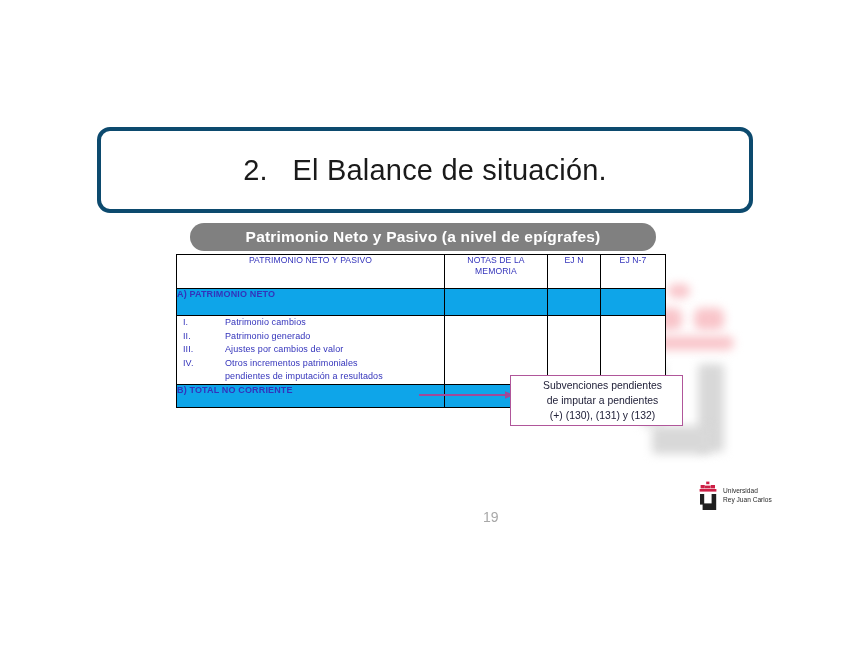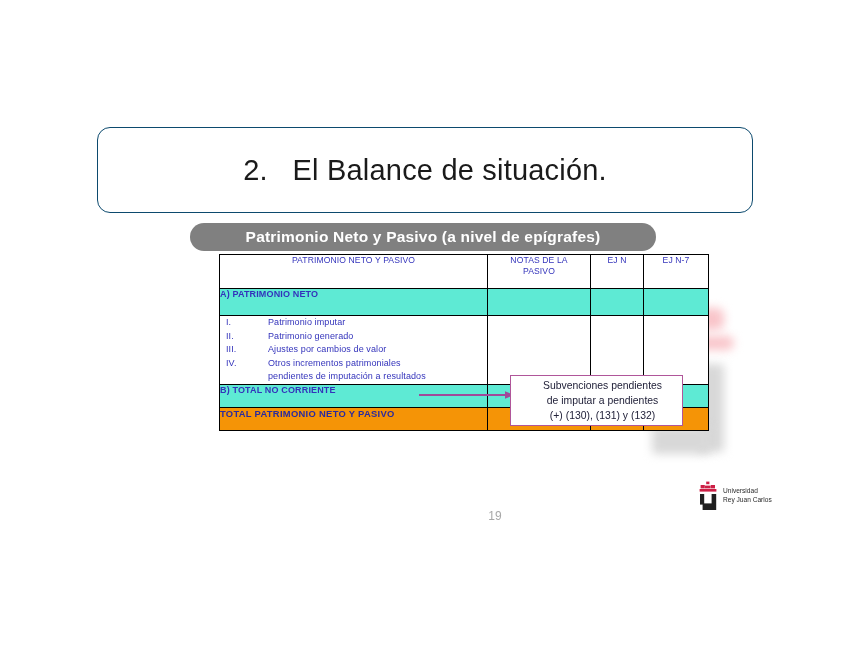--- a/index.html
+++ b/index.html
@@ -61,21 +61,21 @@
     border-radius: 4px;
   }
 
   
   #title-box {
     position: absolute;
     left: 97px;
     top: 127px;
     width: 656px;
     height: 86px;
-    border: 1px solid #0c4a6e;
+    border: 4px solid #0c4a6e;
     border-radius: 13px;
     background: #ffffff;
     box-sizing: border-box;
     display: flex;
     align-items: center;
     justify-content: center;
   }
   #title-text {
     font-size: 29px;
     color: #1a1a1a;
@@ -104,21 +104,20 @@
 
   
   #balance-table {
     position: absolute;
     left: 176px;
     top: 254px;
     width: 489px;
     border-collapse: collapse;
     table-layout: fixed;
     background: #ffffff;
-    margin-left: 43px;
   }
   #balance-table td {
     border: 1px solid #000000;
     vertical-align: top;
     padding: 0;
   }
   .col-concept { width: 268px; }
   .col-notas   { width: 103px; }
   .col-ejn     { width: 53px; }
   .col-ejn1    { width: 65px; }
@@ -129,21 +128,21 @@
     vertical-align: middle;
     color: #3333bb;
     font-size: 8.6px;
     font-weight: normal;
     height: 33px;
     line-height: 1.25;
     letter-spacing: 0.1px;
   }
 
   
-  tr.section td { background: #5eead4; }
+  tr.section td { background: #0ea5e9; }
   tr.section td.lbl {
     color: #3333bb;
     font-size: 9px;
     font-weight: bold;
     padding: 6px 0 6px 6px;
     letter-spacing: 0.15px;
   }
   tr.sec-a td.lbl   { height: 26px; }
   tr.sec-b td.lbl   { height: 22px; }
   tr.sec-c td.lbl   { height: 27px; }
@@ -214,22 +213,22 @@
     white-space: pre;
     margin-left: 12px;
   }
 
   
   #page-number {
     position: absolute;
     left: 483px;
     top: 509px;
     width: 24px;
-    text-align: center;
-    font-size: 12px;
+    text-align: left;
+    font-size: 14px;
     color: #a8a8a8;
   }
 
   
   #urjc-logo {
     position: absolute;
     left: 697px;
     top: 481px;
     width: 86px;
     height: 30px;
@@ -282,39 +281,39 @@
       <col class="col-concept">
       <col class="col-notas">
       <col class="col-ejn">
       <col class="col-ejn1">
     </colgroup>
     <tbody>
       <tr class="hdr">
         <td>PATRIMONIO NETO Y PASIVO</td>
         <td>
           <div>NOTAS DE LA</div>
-          <div>PASIVO</div>
+          <div>MEMORIA</div>
         </td>
         <td>EJ N</td>
         <td>EJ N-7</td>
       </tr>
 
       <tr class="section sec-a">
         <td class="lbl">A) PATRIMONIO NETO</td>
         <td></td>
         <td></td>
         <td></td>
       </tr>
 
       <tr class="detail">
         <td class="lbl">
           <ul class="roman-list">
             <li>
               <span class="num">I.</span>
-              <span class="txt">Patrimonio imputar</span>
+              <span class="txt">Patrimonio cambios</span>
             </li>
             <li>
               <span class="num">II.</span>
               <span class="txt">Patrimonio generado</span>
             </li>
             <li>
               <span class="num">III.</span>
               <span class="txt">Ajustes por cambios de valor</span>
             </li>
             <li>
@@ -333,26 +332,20 @@
       </tr>
 
       <tr class="section sec-b">
         <td class="lbl">B) TOTAL NO CORRIENTE</td>
         <td></td>
         <td></td>
         <td></td>
       </tr>
 
 
-      <tr class="total">
-        <td class="lbl">TOTAL PATRIMONIO NETO Y PASIVO</td>
-        <td></td>
-        <td></td>
-        <td></td>
-      </tr>
     </tbody>
   </table>
 
   <svg id="arrow" viewBox="0 0 96 12">
     <line x1="0" y1="6" x2="86" y2="6" stroke="#a0499a" stroke-width="1.8"></line>
     <polygon points="86,2.2 95,6 86,9.8" fill="#a0499a"></polygon>
   </svg>
 
   <div id="callout">
     <div class="line">Subvenciones pendientes</div>

